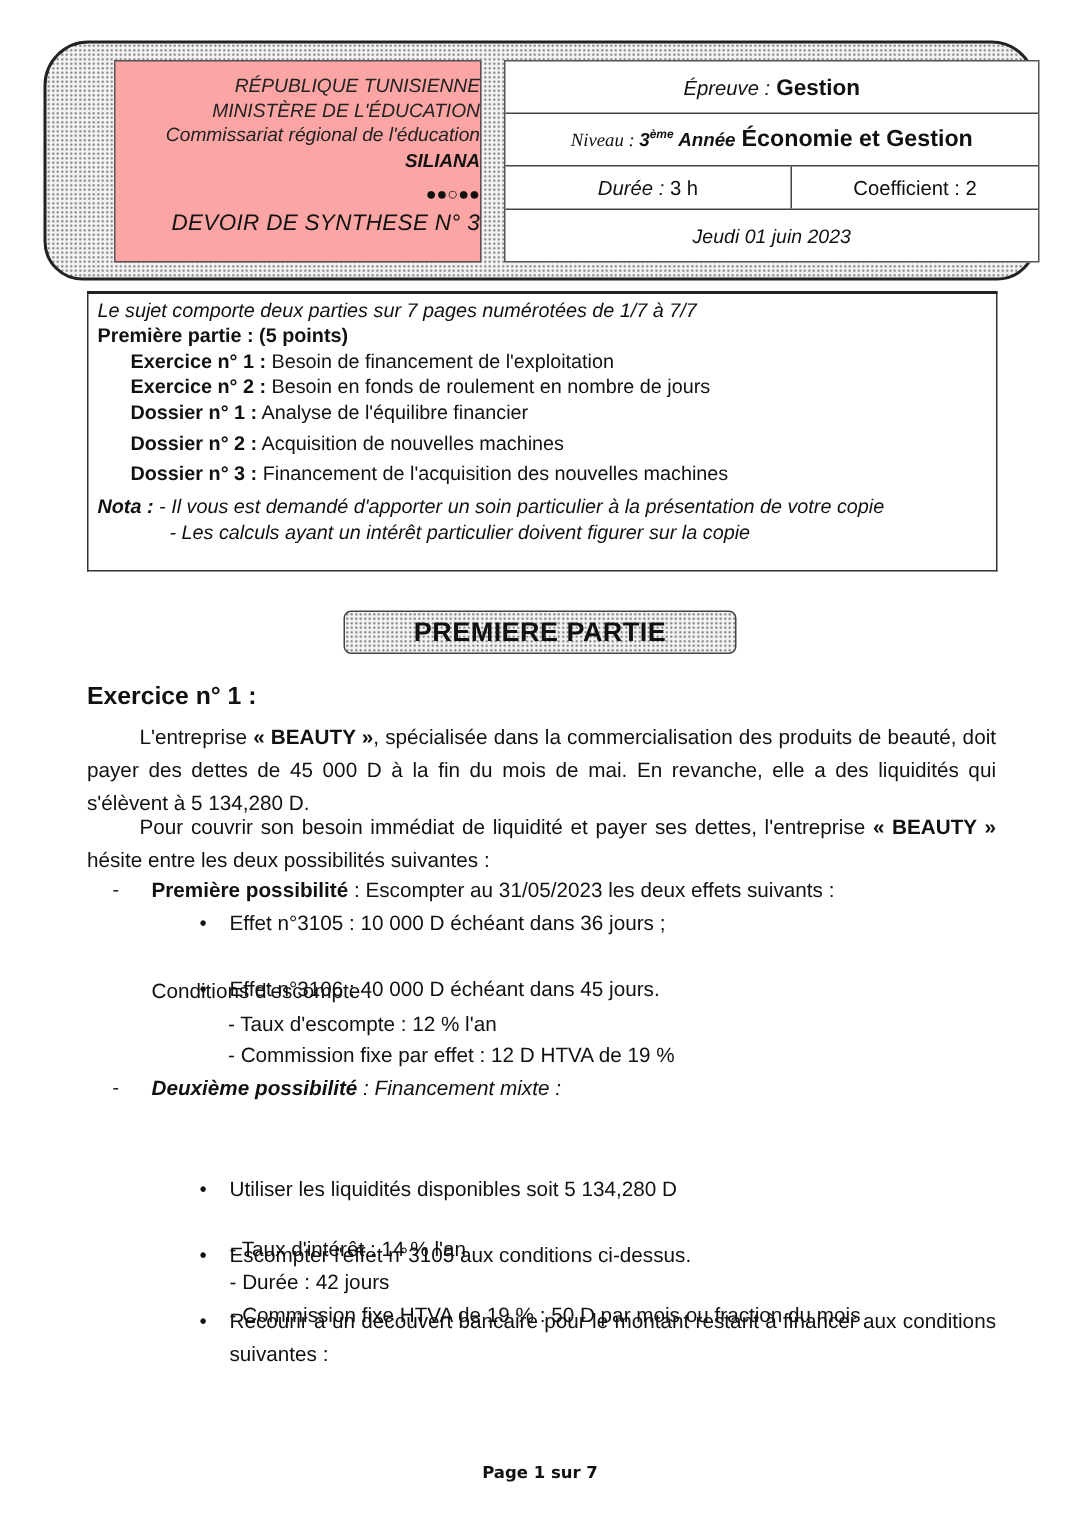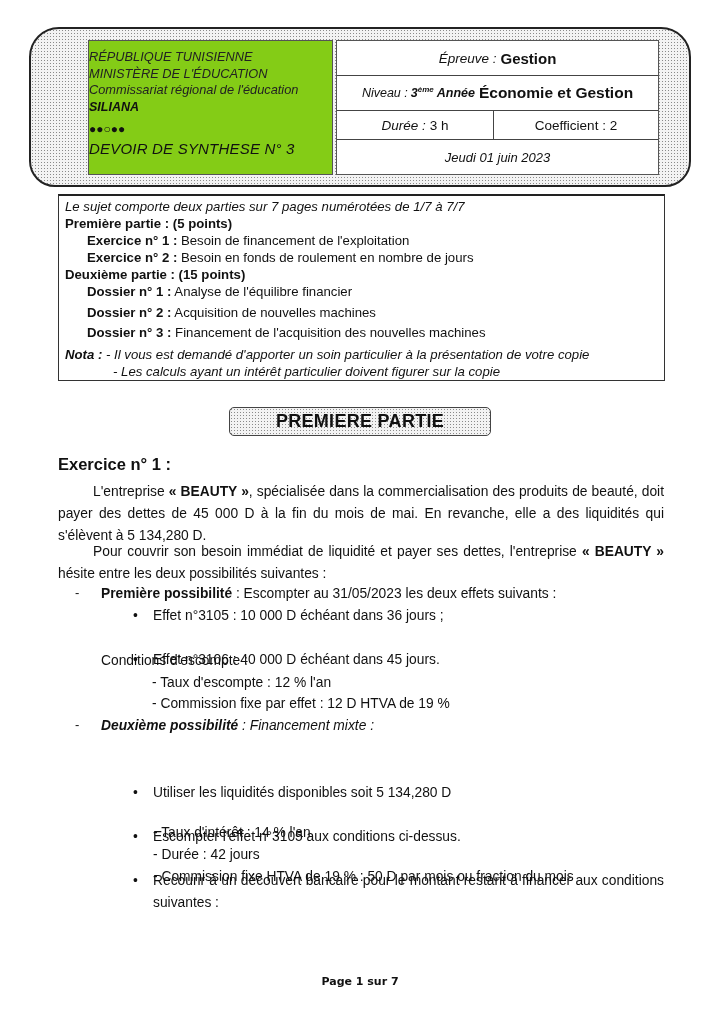--- a/index.html
+++ b/index.html
@@ -11,41 +11,41 @@
       background-image: radial-gradient(#8a8a8a 0.7px, transparent 0.9px);
       background-size: 3px 3px;
     }
 
     
     .header-frame {
       position: absolute; left: 29px; top: 27px; width: 662px; height: 160px;
       border: 2px solid #222; border-radius: 30px 30px 26px 26px;
     }
     .left-box {
-      position: absolute; left: 88px; top: 40px; width: 245px; height: 135px;
-      background: #84cc16; border: 1px solid #555; text-align: left;
+      position: absolute; left: 76px; top: 40px; width: 245px; height: 135px;
+      background: #fca5a5; border: 1px solid #555; text-align: right;
     }
     .left-box .l1, .left-box .l2, .left-box .l3 { font-style: italic; font-size: 12.8px; line-height: 16.5px; color: #222; }
     .left-box .l1 { margin-top: 8px; }
     .left-box .l4 { font-style: italic; font-weight: bold; font-size: 12.5px; line-height: 16px; }
     .left-box .dots { font-size: 12px; letter-spacing: 0px; margin-top: 6px; line-height: 16px; }
     .left-box .title { font-style: italic; font-weight: normal; font-size: 15px; margin-top: 3px; letter-spacing: 0.2px; }
 
     .right-box {
-      position: absolute; left: 336px; top: 40px; width: 323px; height: 135px;
+      position: absolute; left: 336px; top: 40px; width: 357px; height: 135px;
       background: #fff; border: 1px solid #555;
     }
     .rb-row { position: absolute; left: 0; width: 100%; border-bottom: 1px solid #444; display: flex; align-items: center; justify-content: center; font-size: 13.5px; }
     .rb-row.r1 { top: 0; height: 35px; }
     .rb-row.r2 { top: 35px; height: 35px; }
     .rb-row.r3 { top: 70px; height: 29px; }
     .rb-row.r4 { top: 99px; height: 35px; border-bottom: none; }
     .r1 .lab { font-style: italic; }
     .r1 .val { font-weight: bold; font-size: 15px; margin-left: 4px; }
-    .r2 .lab { font-style: italic; font-size: 12.5px; }
+    .r2 .lab { font-style: italic; font-size: 12.5px; font-family: Liberation Serif, serif; }
     .r2 .lvl { font-style: italic; font-weight: bold; font-size: 12.5px; margin-left: 3px; }
     .r2 .lvl sup { font-size: 8px; }
     .r2 .filiere { font-weight: bold; font-size: 15.5px; margin-left: 4px; }
     .r3 .cell { flex: 1; text-align: center; height: 100%; display: flex; align-items: center; justify-content: center; }
     .r3 .cell + .cell { border-left: 1px solid #444; flex: 0 0 165px; }
     .r3 .dl { font-style: italic; }
     .r4 span { font-style: italic; font-size: 13px; }
 
     
     .summary {
@@ -117,21 +117,20 @@
   <div class="rb-row r4">
     <span>Jeudi 01 juin 2023</span>
   </div>
 </div>
 
 <div class="summary">
   <div class="intro">Le sujet comporte deux parties sur 7 pages numérotées de 1/7 à 7/7</div>
   <div><b>Première partie : (5 points)</b></div>
   <div class="indent"><b>Exercice n° 1 :</b><span> Besoin de financement de l'exploitation</span></div>
   <div class="indent"><b>Exercice n° 2 :</b><span> Besoin en fonds de roulement en nombre de jours</span></div>
-  <div><b>Deuxième partie : (15 points)</b></div>
   <div class="indent"><b>Dossier n° 1 :</b><span> Analyse de l'équilibre financier</span></div>
   <div class="indent sp"><b>Dossier n° 2 :</b><span> Acquisition de nouvelles machines</span></div>
   <div class="indent sp"><b>Dossier n° 3 :</b><span> Financement de l'acquisition des nouvelles machines</span></div>
   <div class="nota"><b>Nota :</b><span> - Il vous est demandé d'apporter un soin particulier à la présentation de votre copie</span></div>
   <div class="nota2">- Les calculs ayant un intérêt particulier doivent figurer sur la copie</div>
 </div>
 
 <div class="banner dotted">PREMIERE PARTIE</div>
 
 <div class="ex-title">Exercice n° 1 :</div>

